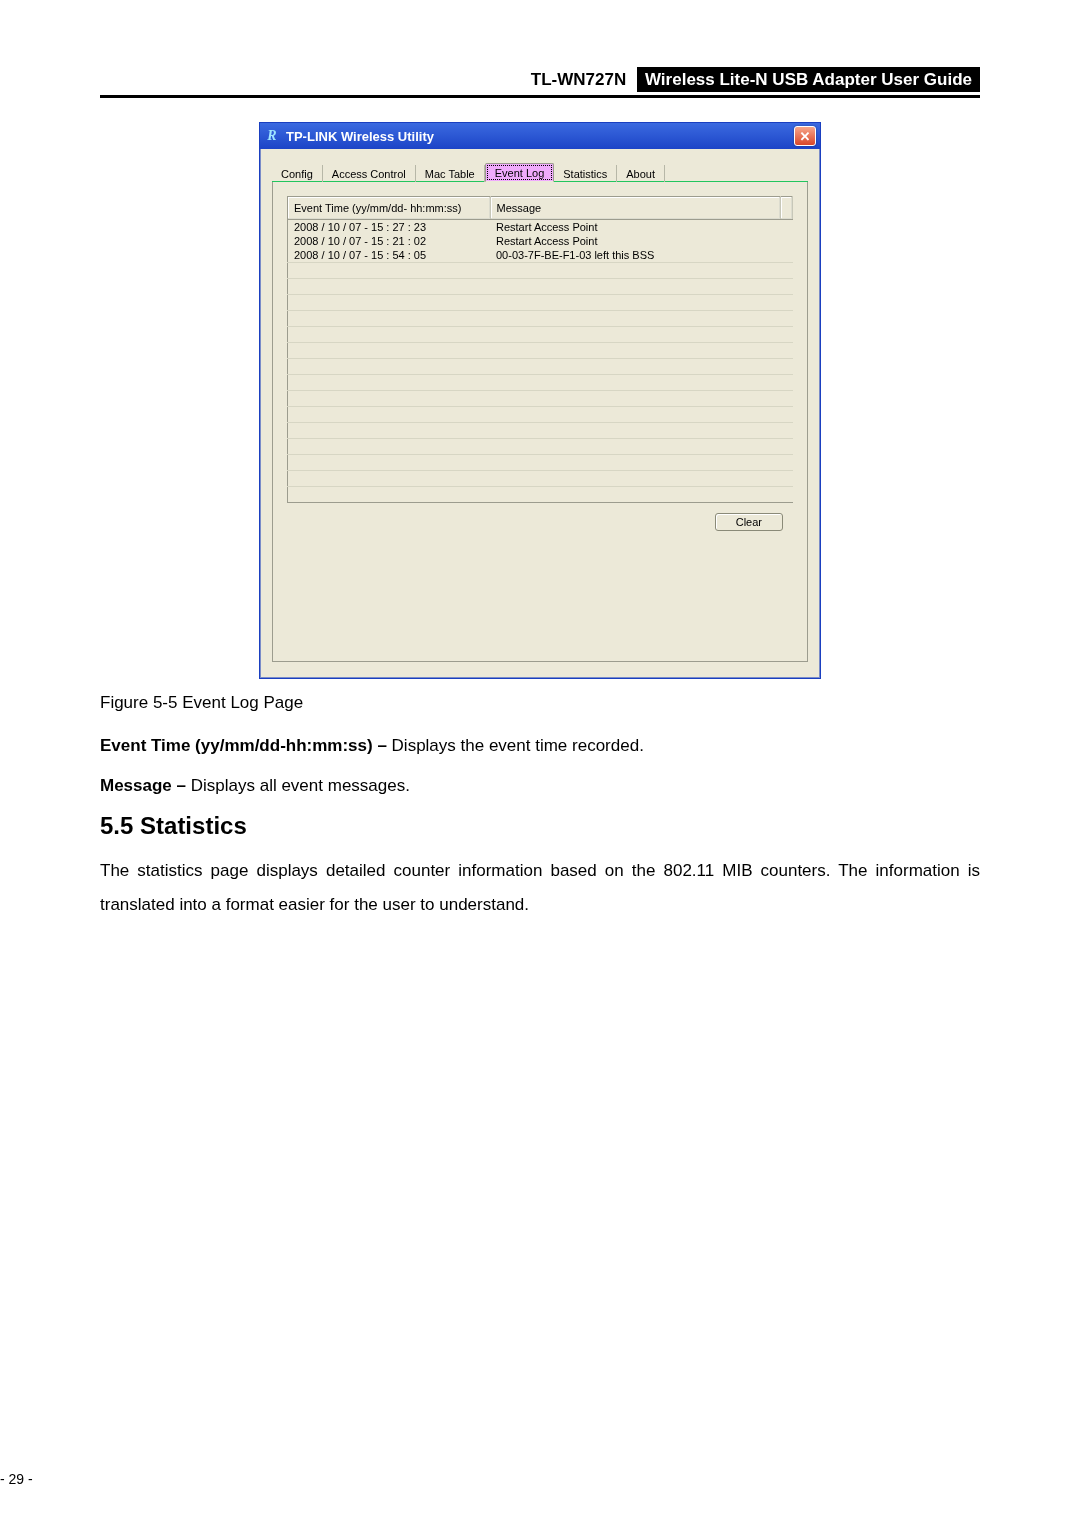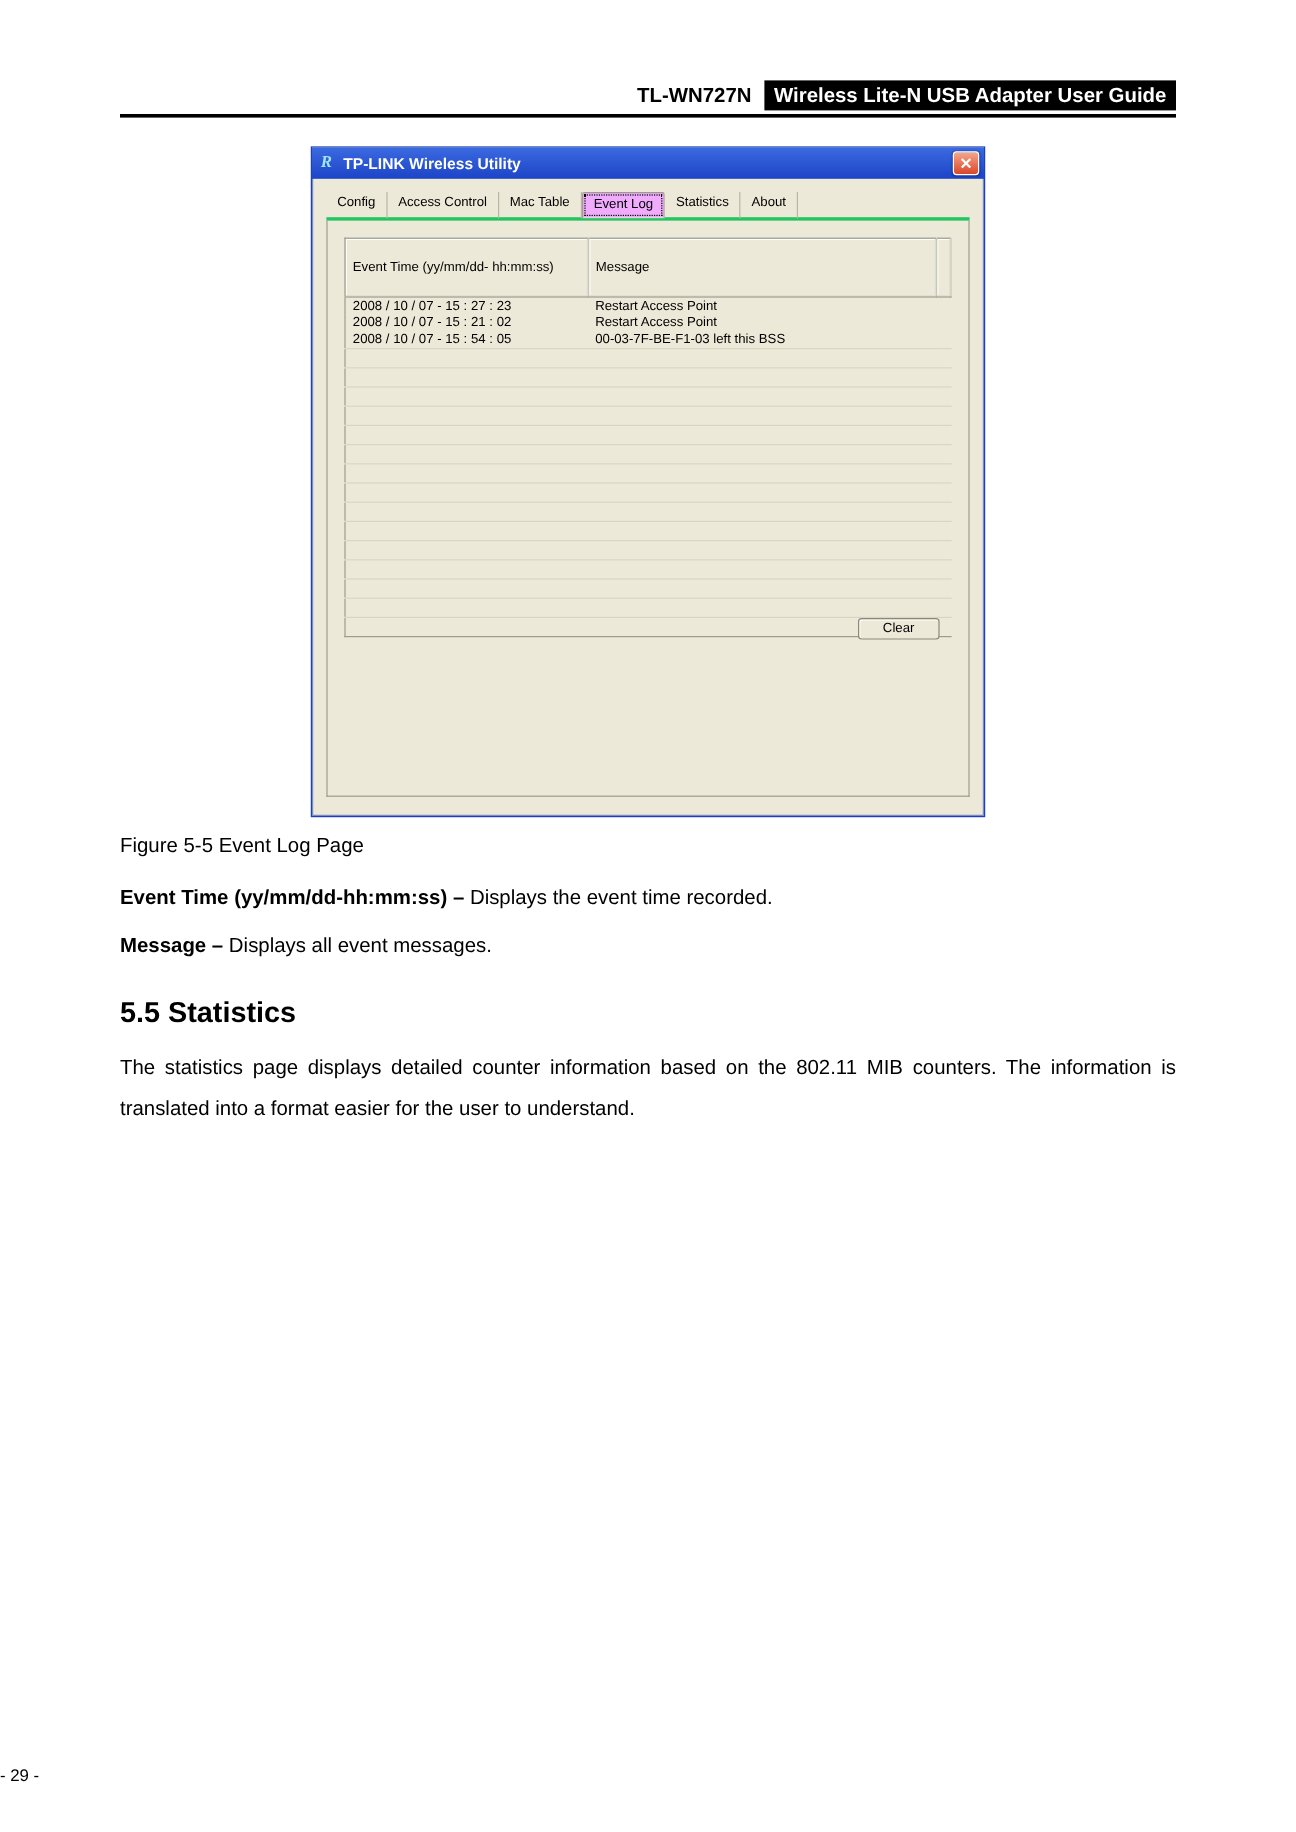--- a/index.html
+++ b/index.html
@@ -85,21 +85,22 @@
     display: flex;
     align-items: center;
     justify-content: center;
     box-shadow: 0 0 2px rgba(0,0,0,.4);
   }
   .winbody {
     padding: 10px 12px 16px 12px;
   }
   .tabs {
     display: flex;
-    border-bottom: 3px solid #22c55e;
+    align-items: flex-end;
+    border-bottom: 1px solid #22c55e;
     height: 22px;
     position: relative;
   }
   .tab {
     padding: 3px 9px 2px 9px;
     font-size: 11px;
     color: #000;
     position: relative;
     top: 1px;
   }
@@ -130,21 +131,21 @@
     background: #ece9d8;
     border-collapse: collapse;
     font-size: 11px;
   }
   .log-table th {
     text-align: left;
     font-weight: normal;
     background: #ece9d8;
     border-right: 1px solid #c7c7b8;
     border-bottom: 1px solid #9c9c8e;
-    padding: 18px 6px;
+    padding: 5px 6px;
     box-shadow: inset -1px -1px 0 #dcdccf, inset 1px 1px 0 #fff;
   }
   .log-table th.last { width: 6px; padding: 0; }
   .log-table td {
     padding: 1px 6px;
   }
   .log-table td.col1 { width: 190px; }
   .log-table tr.blank td {
     height: 13px;
     border-top: 1px solid #d7d6c4;
@@ -172,21 +173,21 @@
   
   .body-p {
     font-size: 17px;
     line-height: 2.0;
     margin: 0 0 6px 0;
     text-align: justify;
   }
   .h2 {
     font-size: 24px;
     font-weight: bold;
-    margin: 26px 0 14px 0;
+    margin: 9px 0 14px 0;
   }
   .pagenum {
     position: absolute;
     bottom: 40px;
     left: 0;
     width: 100%;
     text-align: left;
     font-size: 14px;
   }
 </style>

